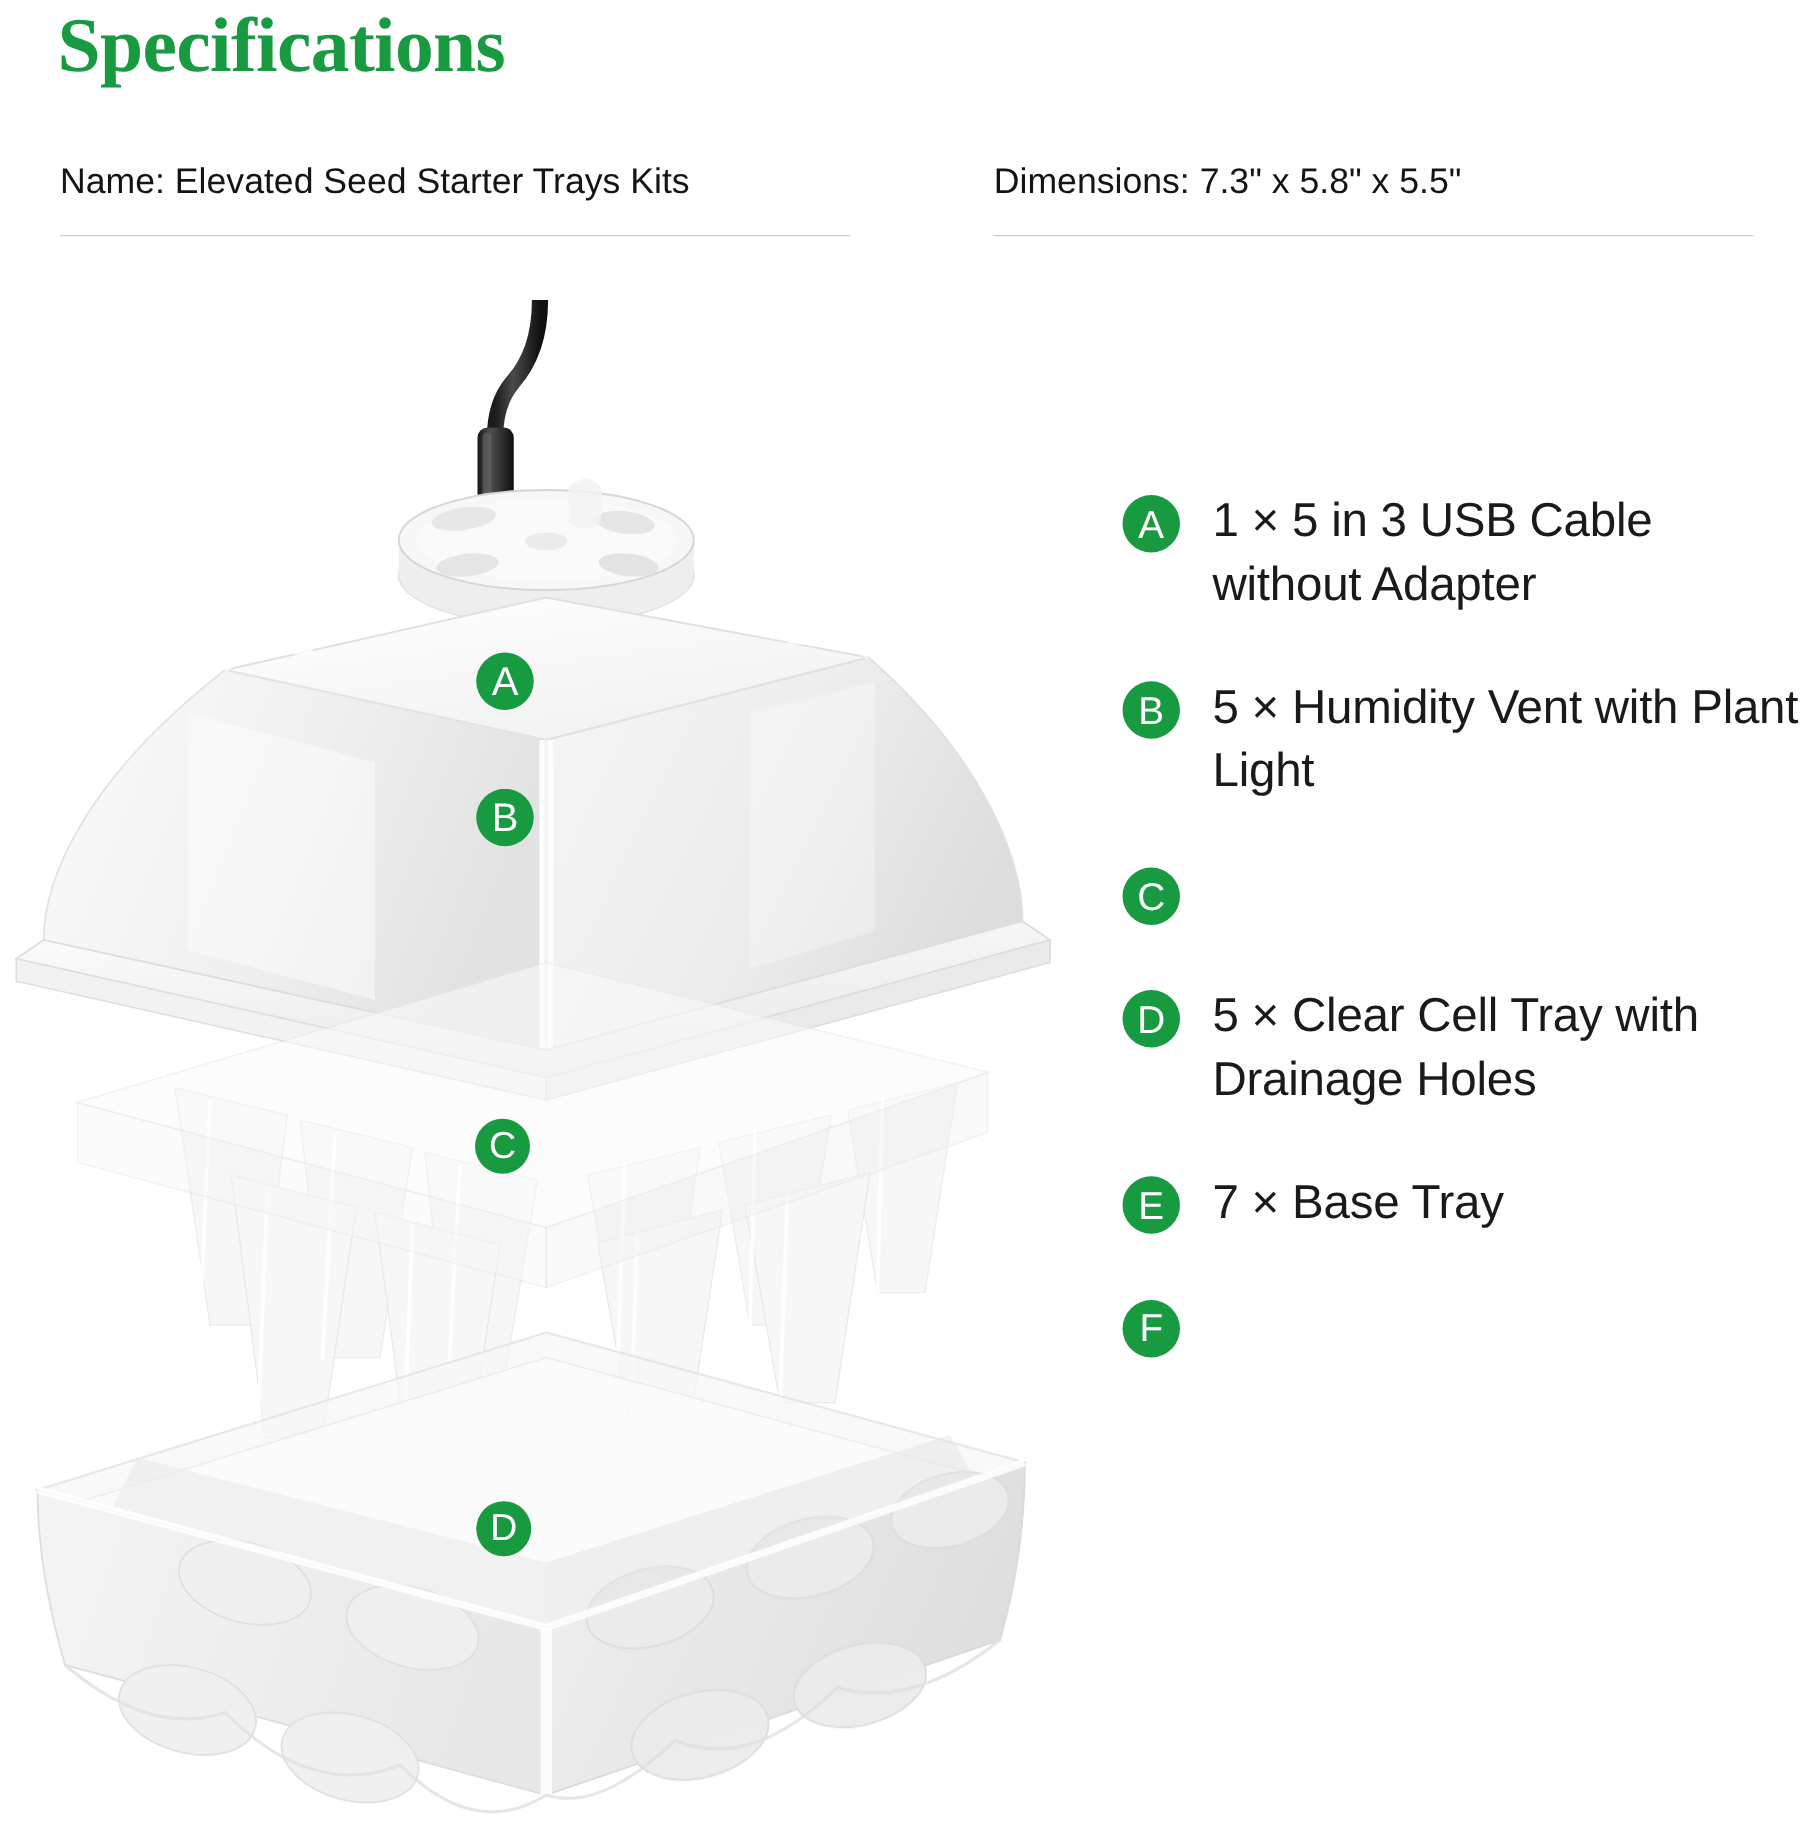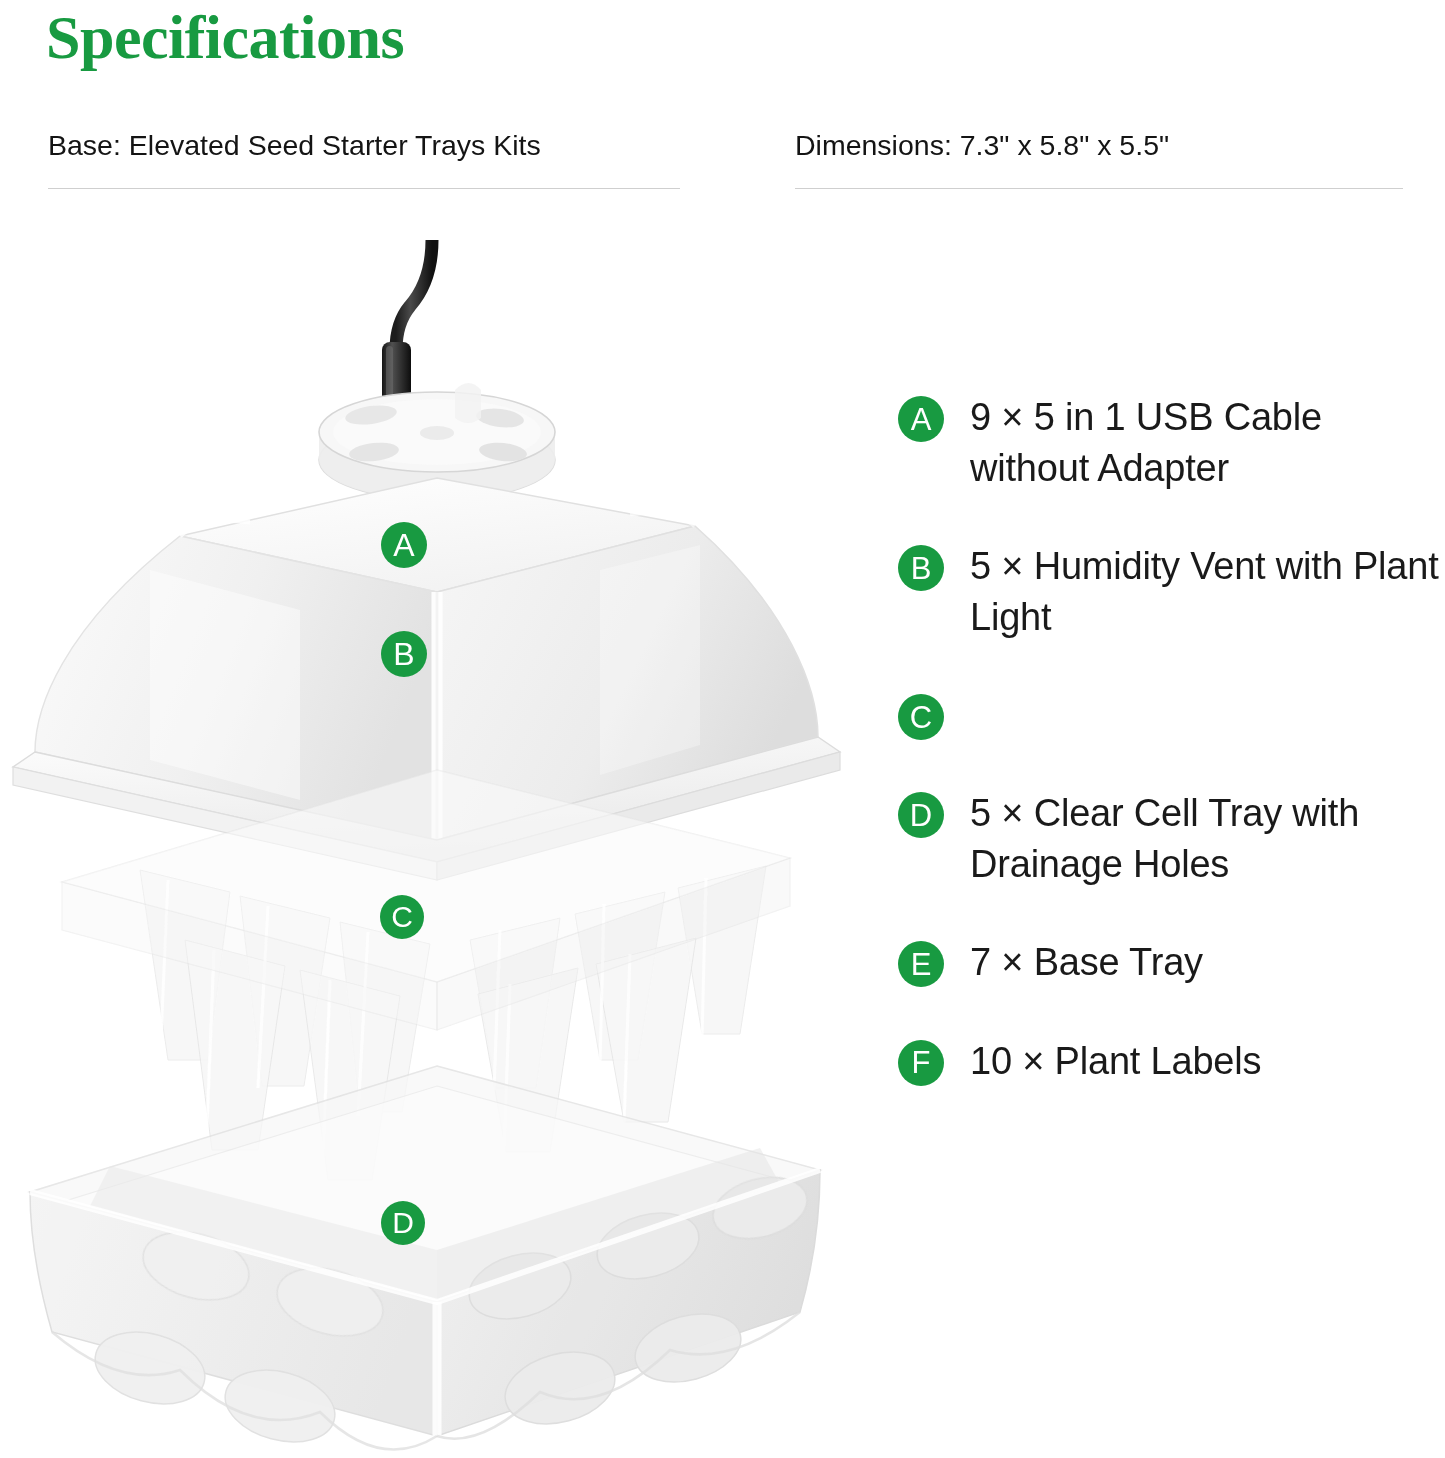--- a/index.html
+++ b/index.html
@@ -116,35 +116,35 @@
   #badge-c { left: 380px; top: 655px; }
   #badge-d { left: 381px; top: 961px; }
 </style>
 </head>
 <body>
 
 <div id="page-title">Specifications</div>
 
 <div class="spec-col left">
   <div class="spec-row">
-    <span class="spec-text">Base: Elevated Seed Starter Trays Kits</span>
+    <span class="spec-text">Name: Elevated Seed Starter Trays Kits</span>
   </div>
 </div>
 
 <div class="spec-col right">
   <div class="spec-row">
     <span class="spec-text">Dimensions: 7.3" x 5.8" x 5.5"</span>
   </div>
 </div>
 
 <div id="legend">
 
   <div class="legend-item">
     <div class="legend-badge">A</div>
-    <div class="legend-text">9 × 5 in 1 USB Cable without Adapter</div>
+    <div class="legend-text">1 × 5 in 3 USB Cable without Adapter</div>
   </div>
 
   <div class="legend-item">
     <div class="legend-badge">B</div>
     <div class="legend-text">5  × Humidity Vent with Plant Light</div>
   </div>
 
   <div class="legend-item">
     <div class="legend-badge">C</div>
   </div>
@@ -154,21 +154,20 @@
     <div class="legend-text">5  × Clear Cell Tray with Drainage Holes</div>
   </div>
 
   <div class="legend-item">
     <div class="legend-badge">E</div>
     <div class="legend-text">7  × Base Tray</div>
   </div>
 
   <div class="legend-item">
     <div class="legend-badge">F</div>
-    <div class="legend-text">10  × Plant Labels</div>
   </div>
 
 </div>
 
 <div id="illustration">
   <svg width="880" height="1218" viewBox="0 0 880 1218" xmlns="http://www.w3.org/2000/svg">
     <defs>
       <linearGradient id="gLidLeft" x1="0" y1="0" x2="1" y2="0.3">
         <stop offset="0%" stop-color="#fbfbfb"></stop>
         <stop offset="55%" stop-color="#f0f0f0"></stop>

